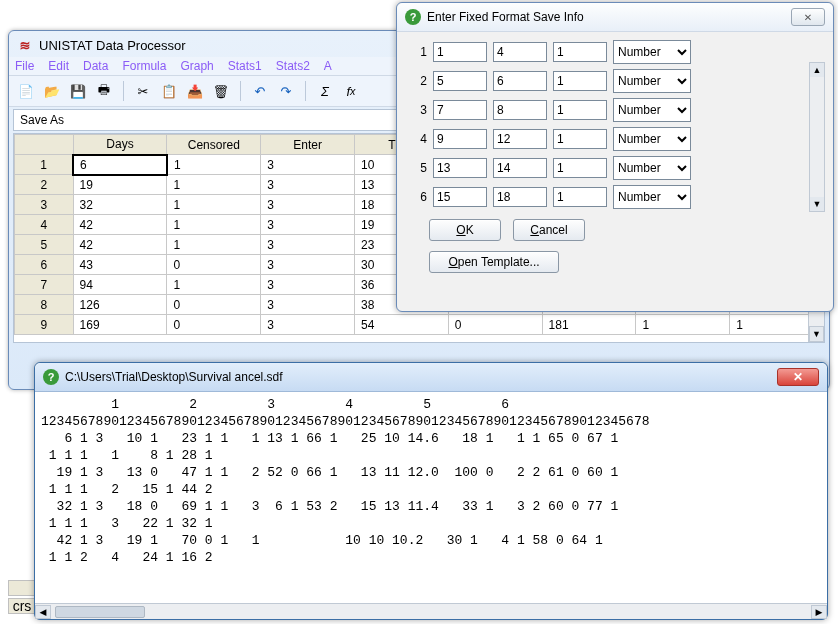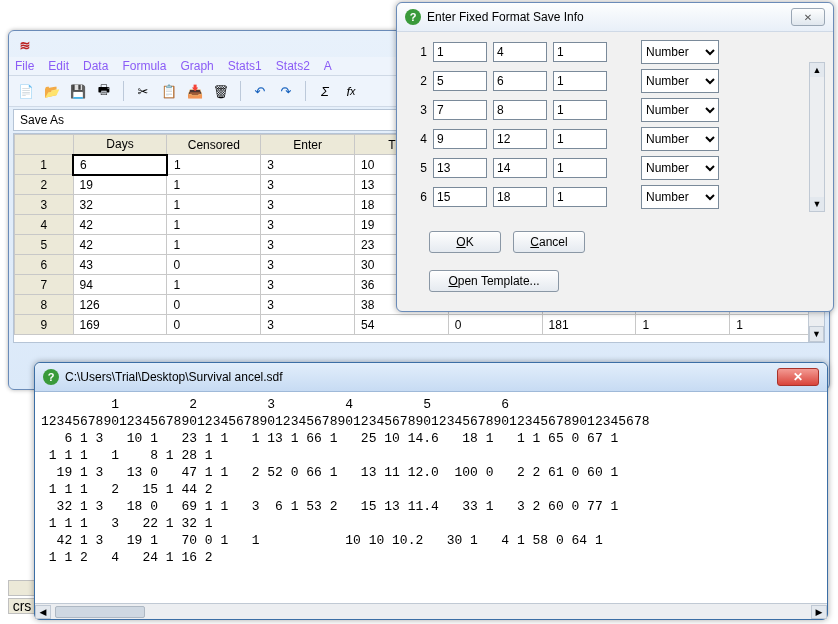--- a/index.html
+++ b/index.html
@@ -129,38 +129,38 @@
   .dlg-headers span { width: 62px; }
   .dlg-headers span.type { width: 80px; }
   .dlg-row { display: flex; align-items: center; gap: 6px; margin-bottom: 5px; }
   .dlg-row .idx { width: 18px; text-align: right; }
   .dlg-row input[type=text] {
     width: 54px; height: 20px; border: 1px solid #7a8a9a;
     padding: 1px 3px; font-size: 12px; background: #fff;
   }
   .dlg-row select {
     width: 78px; height: 24px; border: 1px solid #7a8a9a;
-    font-size: 12px; background: #fff; margin-left: 28px;
+    font-size: 12px; background: #fff;
   }
   .dlg-vscroll {
     position: absolute; right: 8px; top: 30px; height: 150px; width: 16px;
     background: #eceef1; border: 1px solid #c0c9d4;
     display: flex; flex-direction: column; justify-content: space-between;
   }
   .dlg-vscroll .arrow { height: 14px; display: flex; align-items:center; justify-content:center; background:#e3e8ee; font-size:9px; }
-  .dlg-btns { margin-top: 22px; display: flex; gap: 12px; padding-left: 20px; }
+  .dlg-btns { margin-top: 10px; display: flex; gap: 12px; padding-left: 20px; }
   .winbtn {
     min-width: 72px; padding: 3px 12px;
     border: 1px solid #8a97a5;
     background: linear-gradient(#fefefe,#e5eaf0);
     border-radius: 3px;
     box-shadow: 0 1px 0 #fff inset;
     font-size: 12px;
   }
-  .dlg-btns2 { margin-top: 17px; display: flex; gap: 4px; padding-left: 20px; }
+  .dlg-btns2 { margin-top: 10px; display: flex; gap: 4px; padding-left: 20px; }
   .u { text-decoration: underline; }
 
   
   .stray-close {
     position: absolute; right: 10px; top: 38px;
     width: 34px; height: 18px;
     border: 1px solid #9aa7b5; border-radius: 3px;
     background: linear-gradient(#fdfefe,#e0e7ee);
     display: inline-flex; align-items: center; justify-content: center;
     font-size: 10px; color: #555; z-index: 15;
@@ -227,20 +227,21 @@
   
   .stubs { position: absolute; left: 8px; top: 580px; z-index: 25; display: flex; flex-direction: column; gap: 2px;}
   .stubs .cell { width: 28px; height: 16px; background:#ece9d8; border:1px solid #c0c0c0; font-size:14px; display:flex; align-items:center; justify-content:center; }
 </style>
 </head>
 <body>
 
 <div class="app-window">
   <div class="app-title">
     <span class="logo">≋</span>
+    <span>UNISTAT Data Processor</span>
   </div>
 
   <div class="menu-bar">
     <span>File</span>
     <span>Edit</span>
     <span>Data</span>
     <span>Formula</span>
     <span>Graph</span>
     <span>Stats1</span>
     <span>Stats2</span>

